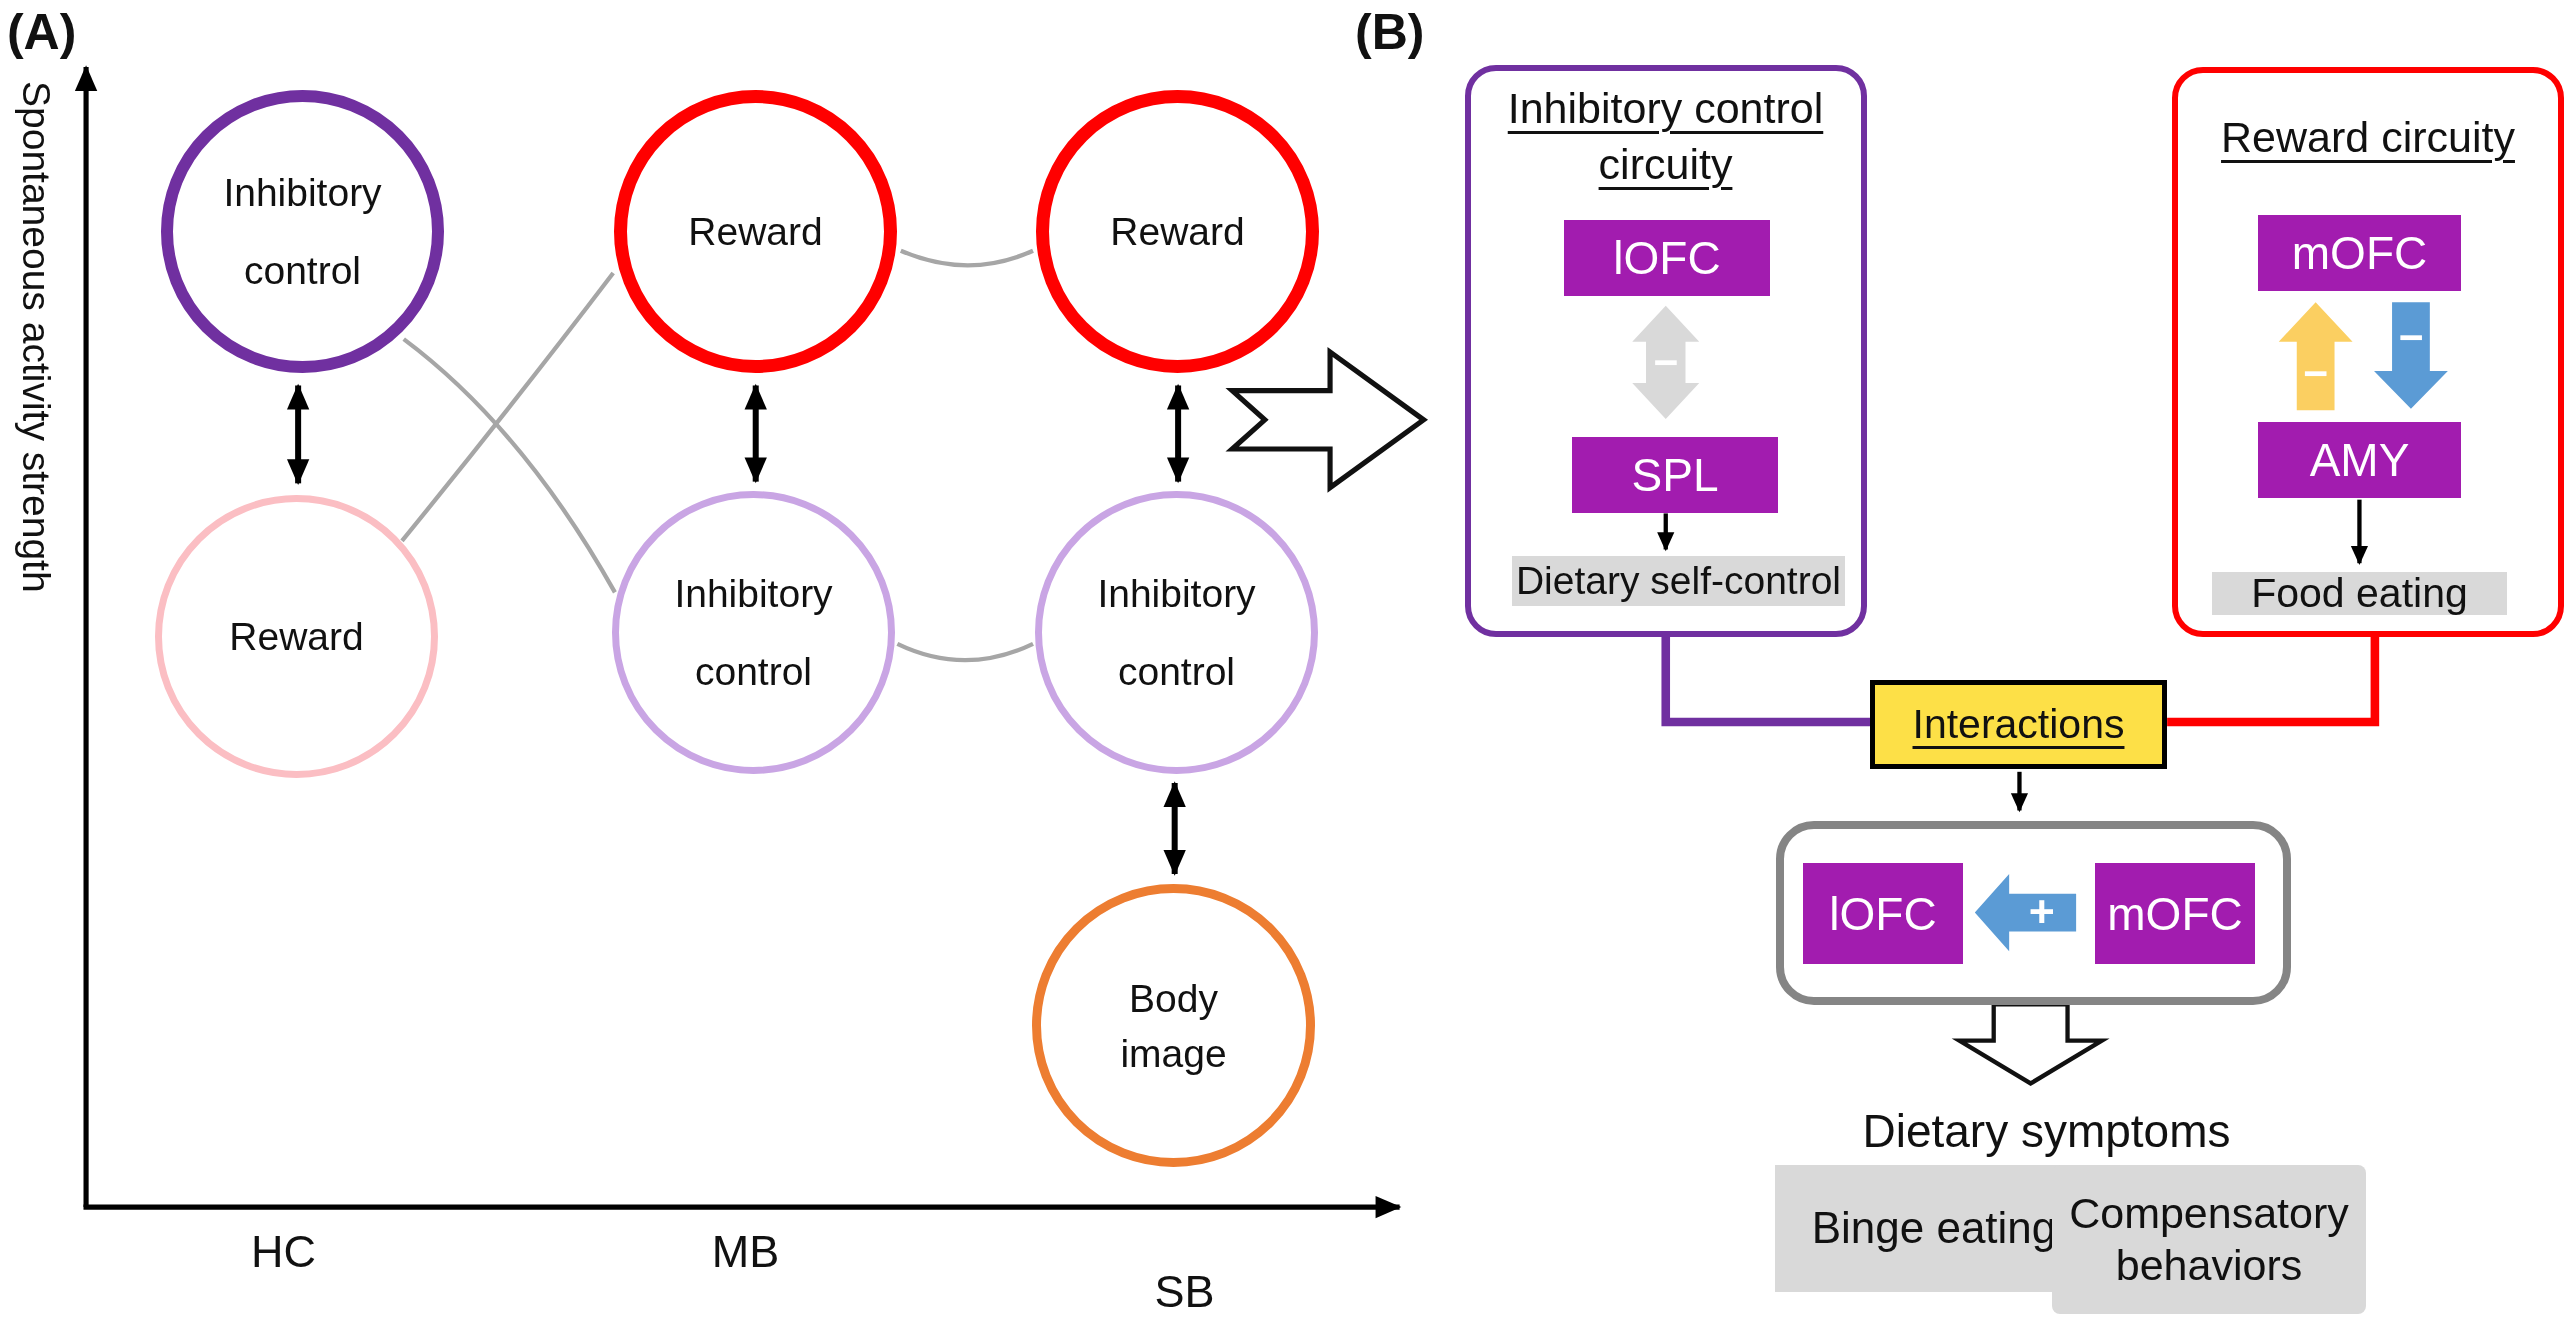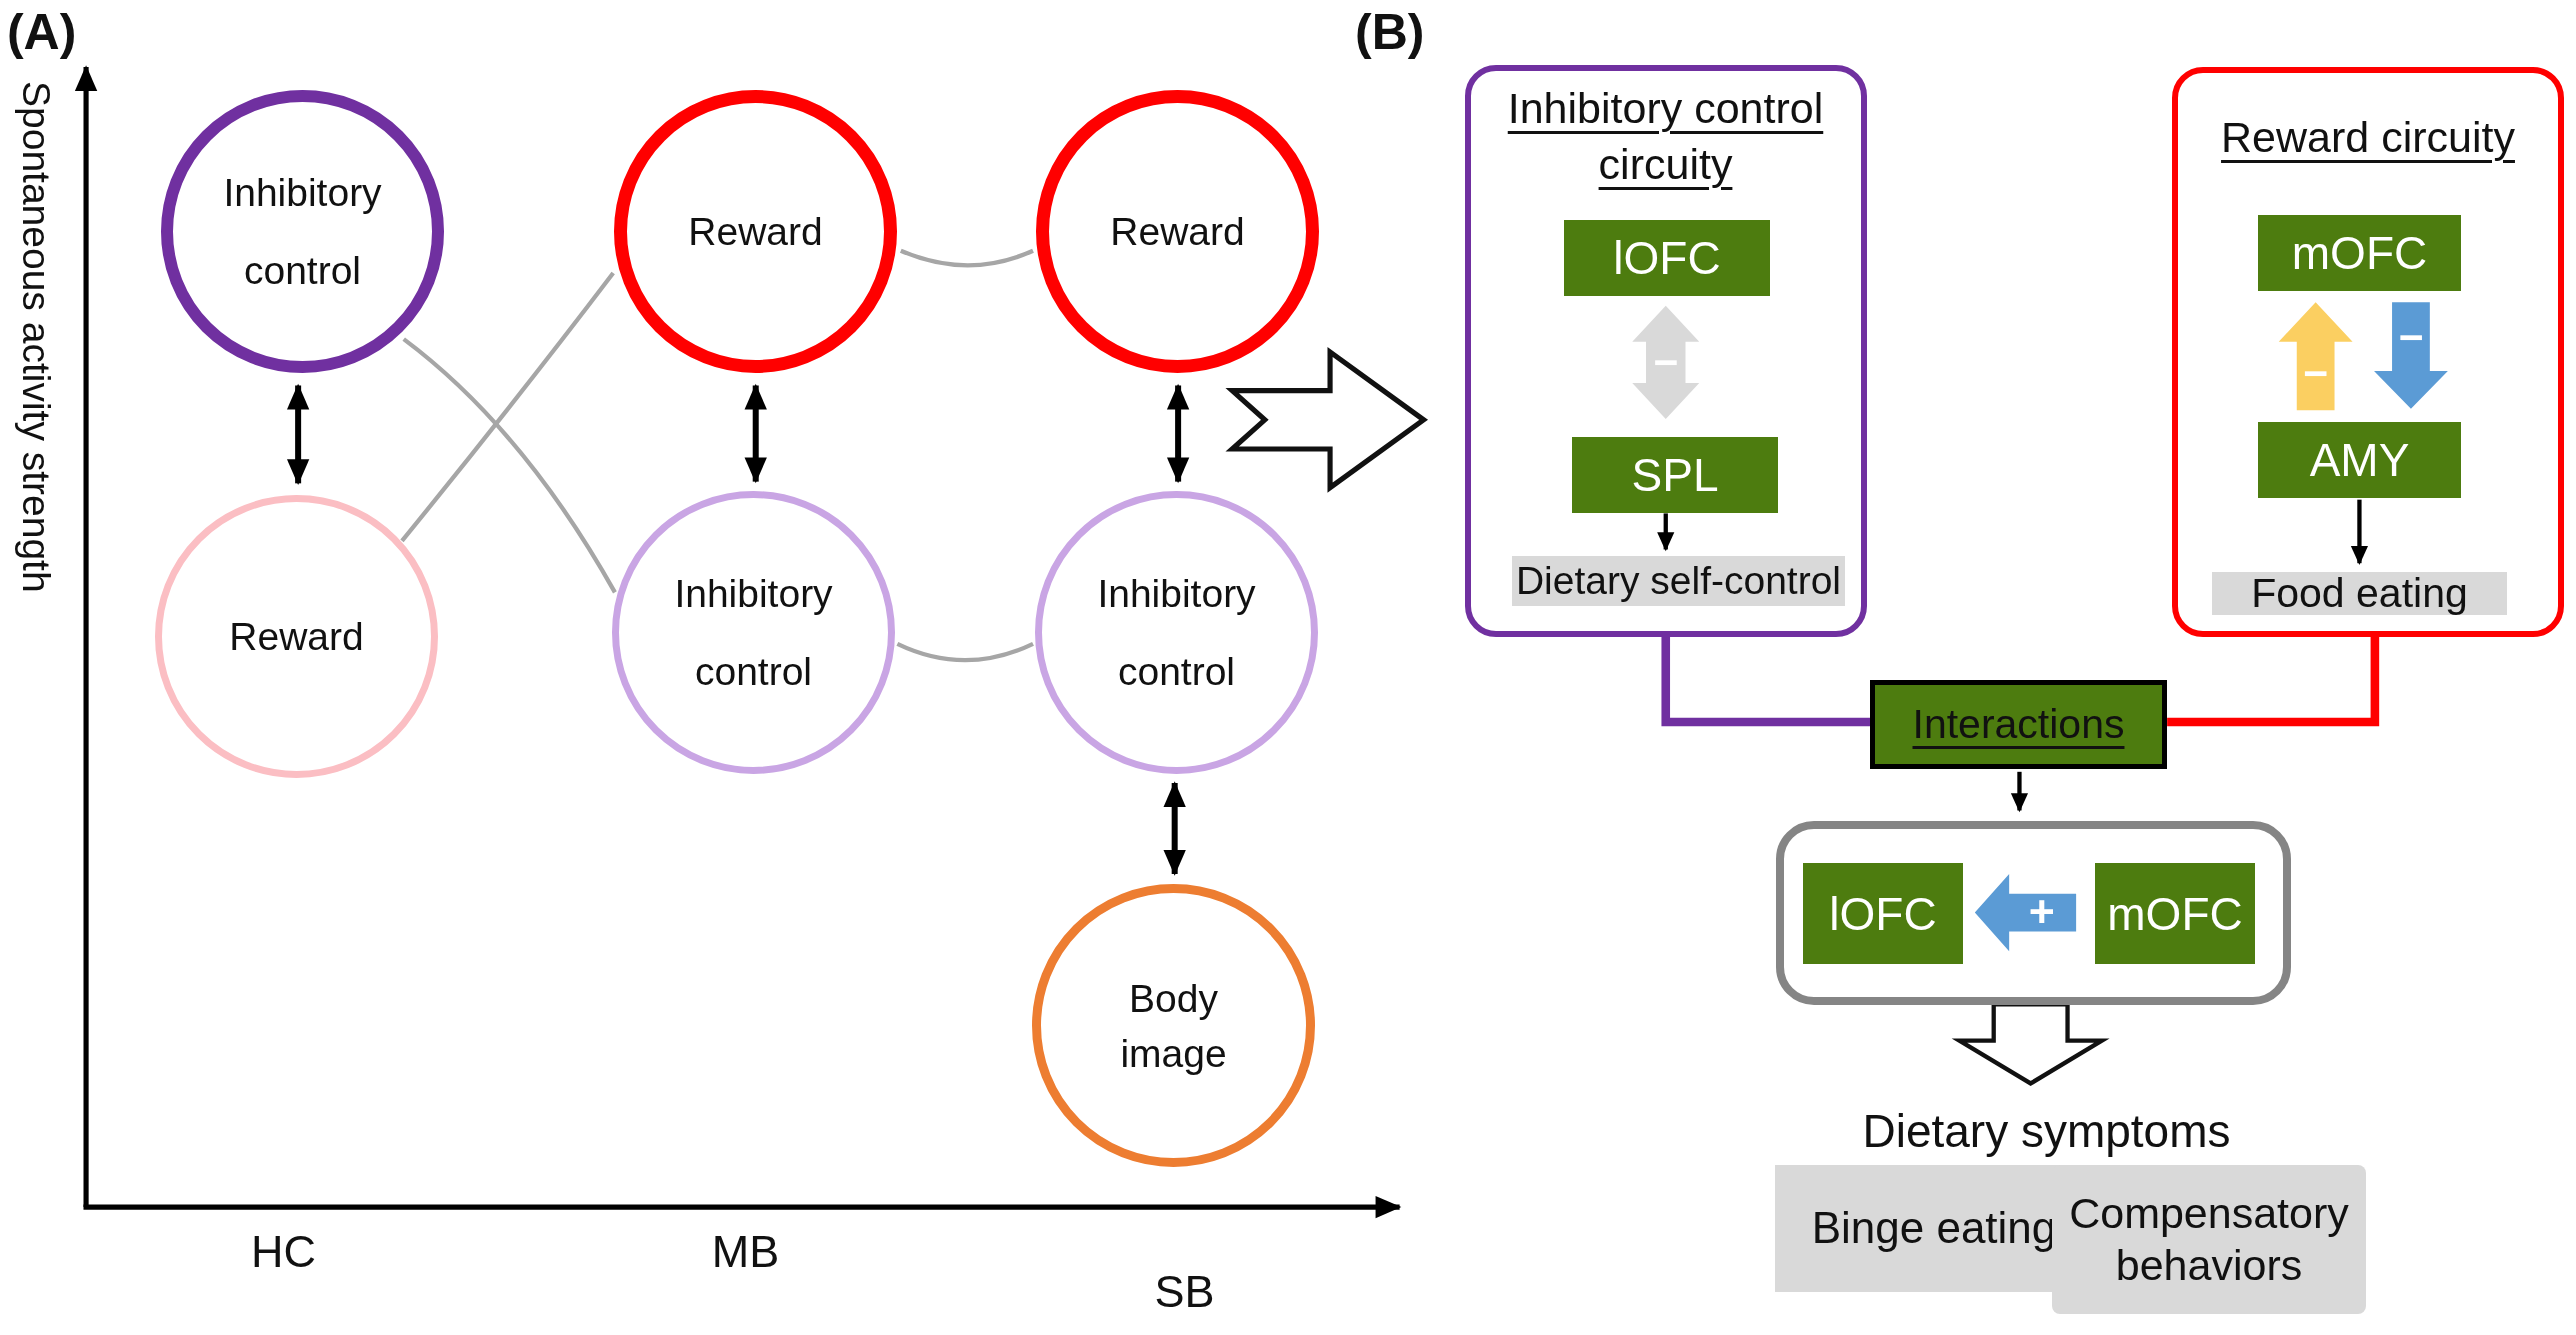--- a/index.html
+++ b/index.html
@@ -2,31 +2,31 @@
 <html style="font-size:13.7px"><head>
 <meta charset="utf-8">
 <style>
   html,body{margin:0;padding:0;background:#fff;}
   #canvas{position:relative;width:2576px;height:1335px;background:#fff;
           font-family:"Liberation Sans", sans-serif;color:#111;overflow:hidden;}
   svg.layer{position:absolute;left:0;top:0;}
   .circle{position:absolute;box-sizing:border-box;border-radius:50%;background:#fff;
           display:flex;flex-direction:column;align-items:center;justify-content:center;
           row-gap:39px;font-size:39px;line-height:1.0;text-align:center;}
-  .bbox{position:absolute;background:#4d7c0f;color:#fff;display:flex;align-items:center;
+  .bbox{position:absolute;background:#a21caf;color:#fff;display:flex;align-items:center;
         justify-content:center;font-size:46px;}
   .gbox{position:absolute;background:#D9D9D9;color:#111;display:flex;flex-direction:column;
         align-items:center;justify-content:center;font-size:41px;line-height:1.2;text-align:center;}
   .panel-box{position:absolute;box-sizing:border-box;border-radius:31px;background:transparent;}
   .ptitle{font-size:43px;text-align:center;line-height:1.3;}
   .ptitle span{text-decoration:underline;text-decoration-thickness:2.6px;text-underline-offset:7.7px;}
   .plabel{position:absolute;font-size:50px;font-weight:600;}
   .axis-cat{position:absolute;width:137px;text-align:center;font-size:45px;}
   .yaxis-label{position:absolute;writing-mode:vertical-rl;font-size:39px;white-space:nowrap;}
-  .interactions{position:absolute;box-sizing:border-box;border:5.2px solid #000;background:#4d7c0f;
+  .interactions{position:absolute;box-sizing:border-box;border:5.2px solid #000;background:#fde047;
         display:flex;align-items:center;justify-content:center;font-size:41px;}
   .interactions span{text-decoration:underline;text-decoration-thickness:2.6px;text-underline-offset:7.7px;}
   .bulimic{position:absolute;font-size:46px;text-align:center;}
 </style>
 </head>
 <body>
 
 <div id="canvas">
 
   <svg class="layer" width="2576" height="1335" viewBox="0 0 3000 1555">

